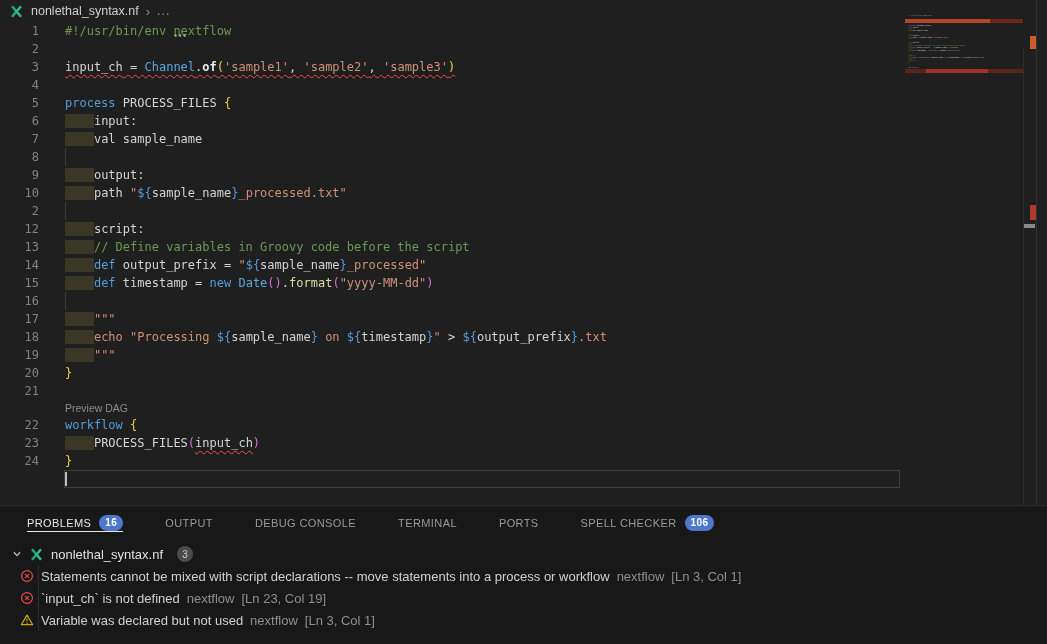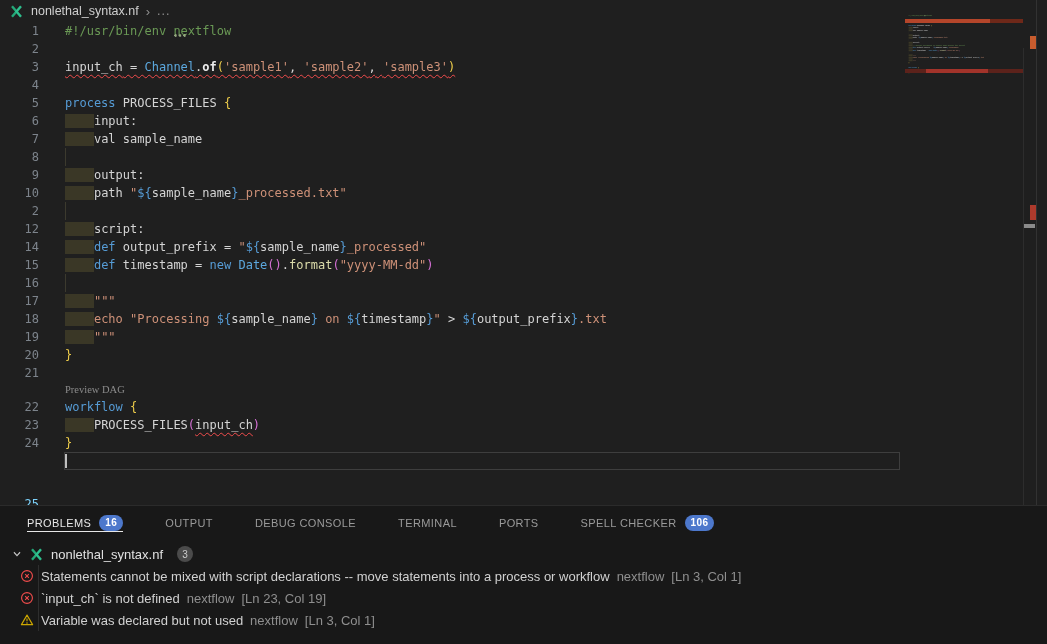--- a/index.html
+++ b/index.html
@@ -14,21 +14,21 @@
   .breadcrumb .more { color:#8f8f8f; letter-spacing:1px; }
 
   
   .editor { position:absolute; top:22px; left:0; right:0; height:483px; overflow:hidden; }
   .crow { position:relative; height:18px; line-height:18px; white-space:pre;
           font-family:"DejaVu Sans Mono","Liberation Mono",monospace; font-size:12px; color:#d4d4d4; }
   .crow .ln { display:inline-block; width:39px; padding-right:0; text-align:right; color:#7d848c;
               vertical-align:top; }
   .crow .ctext { white-space:pre; margin-left:26px; }
   .crow.lens { height:16px; line-height:16px; }
-  .lens-label { position:absolute; left:65px; top:0; font-family:Liberation Serif, serif;
+  .lens-label { position:absolute; left:65px; top:0; font-family:Liberation Sans, sans-serif;
                 font-size:10.5px; color:#8c8c8c; }
   .crow.active .ln { color:#7dd3fc;margin-top:43px; }
   .crow.active::after { content:""; position:absolute; left:64px; right:147px; top:0; bottom:0;
                         border:1px solid #3e3e3e; pointer-events:none; }
   .cursor { position:absolute; left:65px; top:2px; width:1.5px; height:14px; background:rgba(220,220,220,.85); }
 
   
   .tk-cm { color:#6A9955; }
   .tk-kw { color:#569CD6; }
   .tk-ty { color:#5CA8DE; }
@@ -108,20 +108,21 @@
         <div class="crow"><span class="ln">3</span><span class="ctext sq"><span class="tk-pl">input_ch</span><span class="tk-pl"> = </span><span class="tk-ty">Channel</span><span class="tk-pl">.</span><span class="tk-wh">of</span><span class="tk-b1">(</span><span class="tk-st">'sample1'</span><span class="tk-pl">, </span><span class="tk-st">'sample2'</span><span class="tk-pl">, </span><span class="tk-st">'sample3'</span><span class="tk-b1">)</span></span></div>
         <div class="crow"><span class="ln">4</span><span class="ctext"></span></div>
         <div class="crow"><span class="ln">5</span><span class="ctext"><span class="tk-kw">process</span><span class="tk-pl"> PROCESS_FILES </span><span class="tk-b1">{</span></span></div>
         <div class="crow"><span class="ln">6</span><span class="ctext"><span class="tk-in">    </span><span class="tk-pl">input:</span></span></div>
         <div class="crow"><span class="ln">7</span><span class="ctext"><span class="tk-in">    </span><span class="tk-pl">val sample_name</span></span></div>
         <div class="crow"><span class="ln">8</span><span class="ctext"><span class="tk-gd"></span></span></div>
         <div class="crow"><span class="ln">9</span><span class="ctext"><span class="tk-in">    </span><span class="tk-pl">output:</span></span></div>
         <div class="crow"><span class="ln">10</span><span class="ctext"><span class="tk-in">    </span><span class="tk-pl">path </span><span class="tk-st">"</span><span class="tk-kw">${</span><span class="tk-pl">sample_name</span><span class="tk-kw">}</span><span class="tk-st">_processed.txt"</span></span></div>
         <div class="crow"><span class="ln">2</span><span class="ctext"><span class="tk-gd"></span></span></div>
         <div class="crow"><span class="ln">12</span><span class="ctext"><span class="tk-in">    </span><span class="tk-pl">script:</span></span></div>
+        <div class="crow"><span class="ln">13</span><span class="ctext"><span class="tk-in">    </span><span class="tk-cm">// Define variables in Groovy code before the script</span></span></div>
         <div class="crow"><span class="ln">14</span><span class="ctext"><span class="tk-in">    </span><span class="tk-kw">def</span><span class="tk-pl"> output_prefix = </span><span class="tk-st">"</span><span class="tk-kw">${</span><span class="tk-pl">sample_name</span><span class="tk-kw">}</span><span class="tk-st">_processed"</span></span></div>
         <div class="crow"><span class="ln">15</span><span class="ctext"><span class="tk-in">    </span><span class="tk-kw">def</span><span class="tk-pl"> timestamp = </span><span class="tk-kw">new</span><span class="tk-pl"> </span><span class="tk-ty">Date</span><span class="tk-b2">()</span><span class="tk-pl">.</span><span class="tk-fn">format</span><span class="tk-b2">(</span><span class="tk-st">"yyyy-MM-dd"</span><span class="tk-b2">)</span></span></div>
         <div class="crow"><span class="ln">16</span><span class="ctext"><span class="tk-gd"></span></span></div>
         <div class="crow"><span class="ln">17</span><span class="ctext"><span class="tk-in">    </span><span class="tk-st">"""</span></span></div>
         <div class="crow"><span class="ln">18</span><span class="ctext"><span class="tk-in">    </span><span class="tk-st">echo "Processing </span><span class="tk-kw">${</span><span class="tk-pl">sample_name</span><span class="tk-kw">}</span><span class="tk-st"> on </span><span class="tk-kw">${</span><span class="tk-pl">timestamp</span><span class="tk-kw">}</span><span class="tk-st">"</span><span class="tk-pl"> &gt; </span><span class="tk-kw">${</span><span class="tk-pl">output_prefix</span><span class="tk-kw">}</span><span class="tk-st">.txt</span></span></div>
         <div class="crow"><span class="ln">19</span><span class="ctext"><span class="tk-in">    </span><span class="tk-st">"""</span></span></div>
         <div class="crow"><span class="ln">20</span><span class="ctext"><span class="tk-b1">}</span></span></div>
         <div class="crow"><span class="ln">21</span><span class="ctext"></span></div>
         <div class="crow lens"><span class="lens-label">Preview DAG</span></div>
         <div class="crow"><span class="ln">22</span><span class="ctext"><span class="tk-kw">workflow</span><span class="tk-pl"> </span><span class="tk-b1">{</span></span></div>

